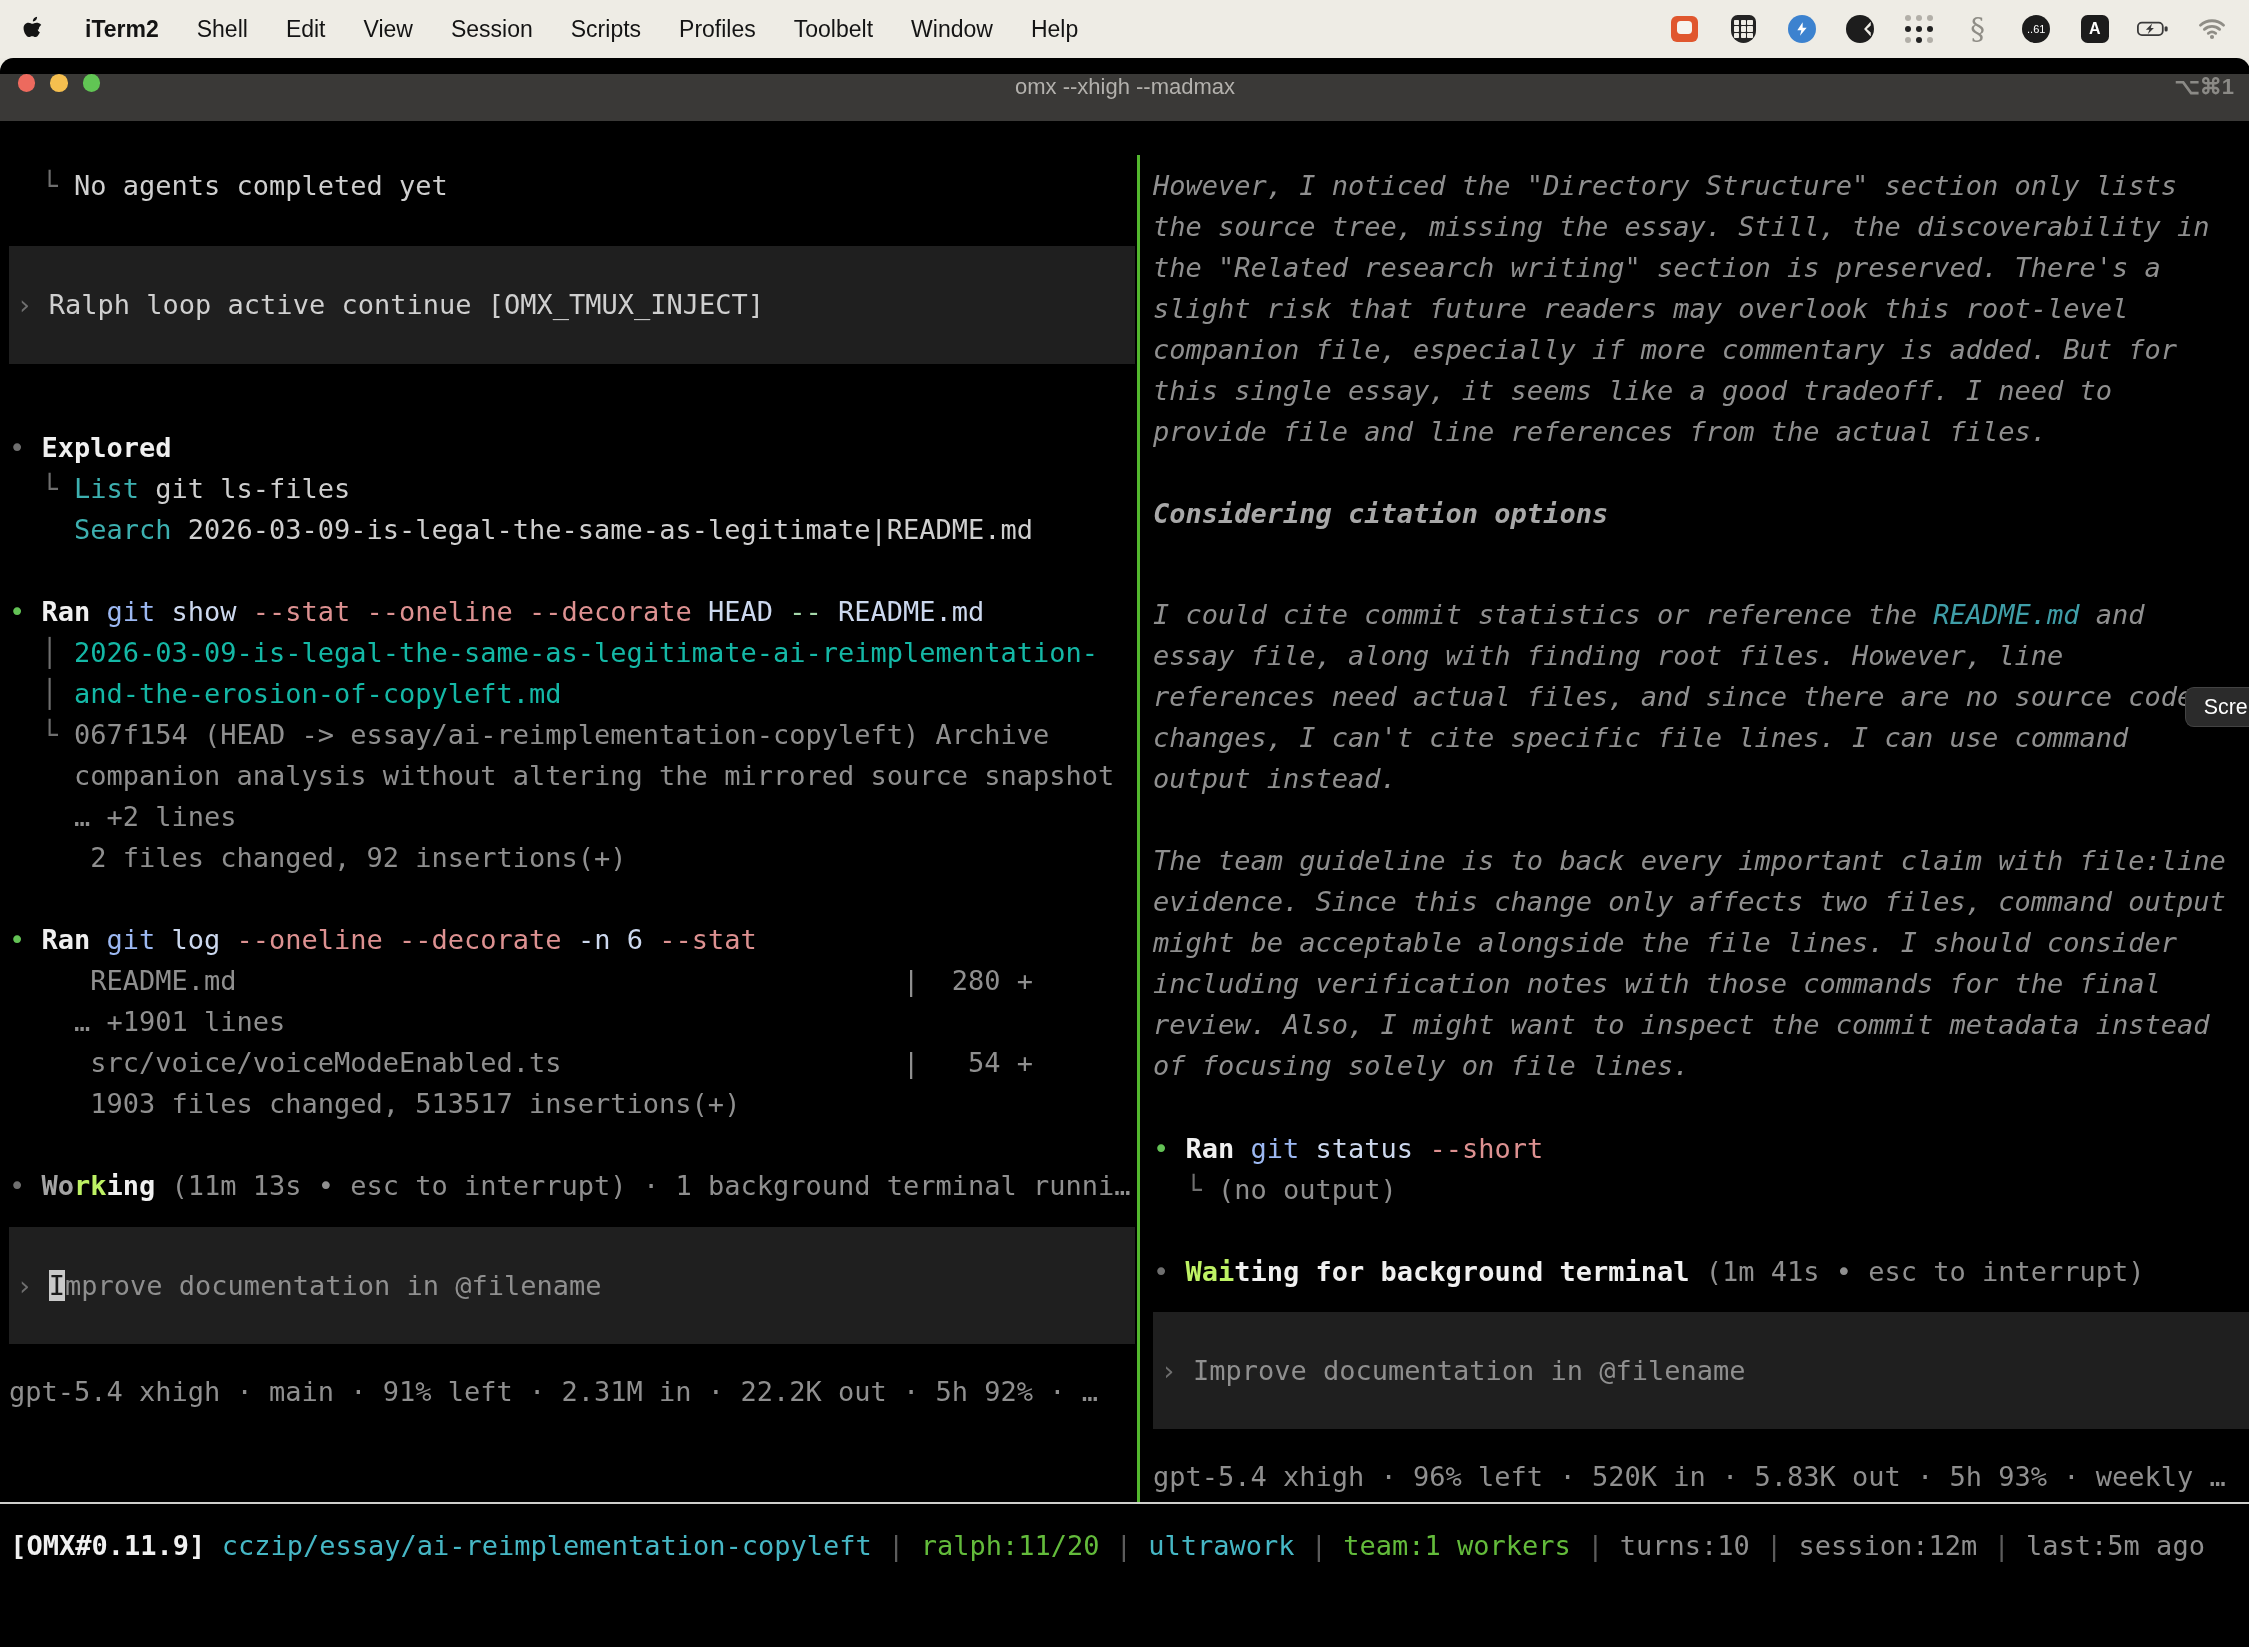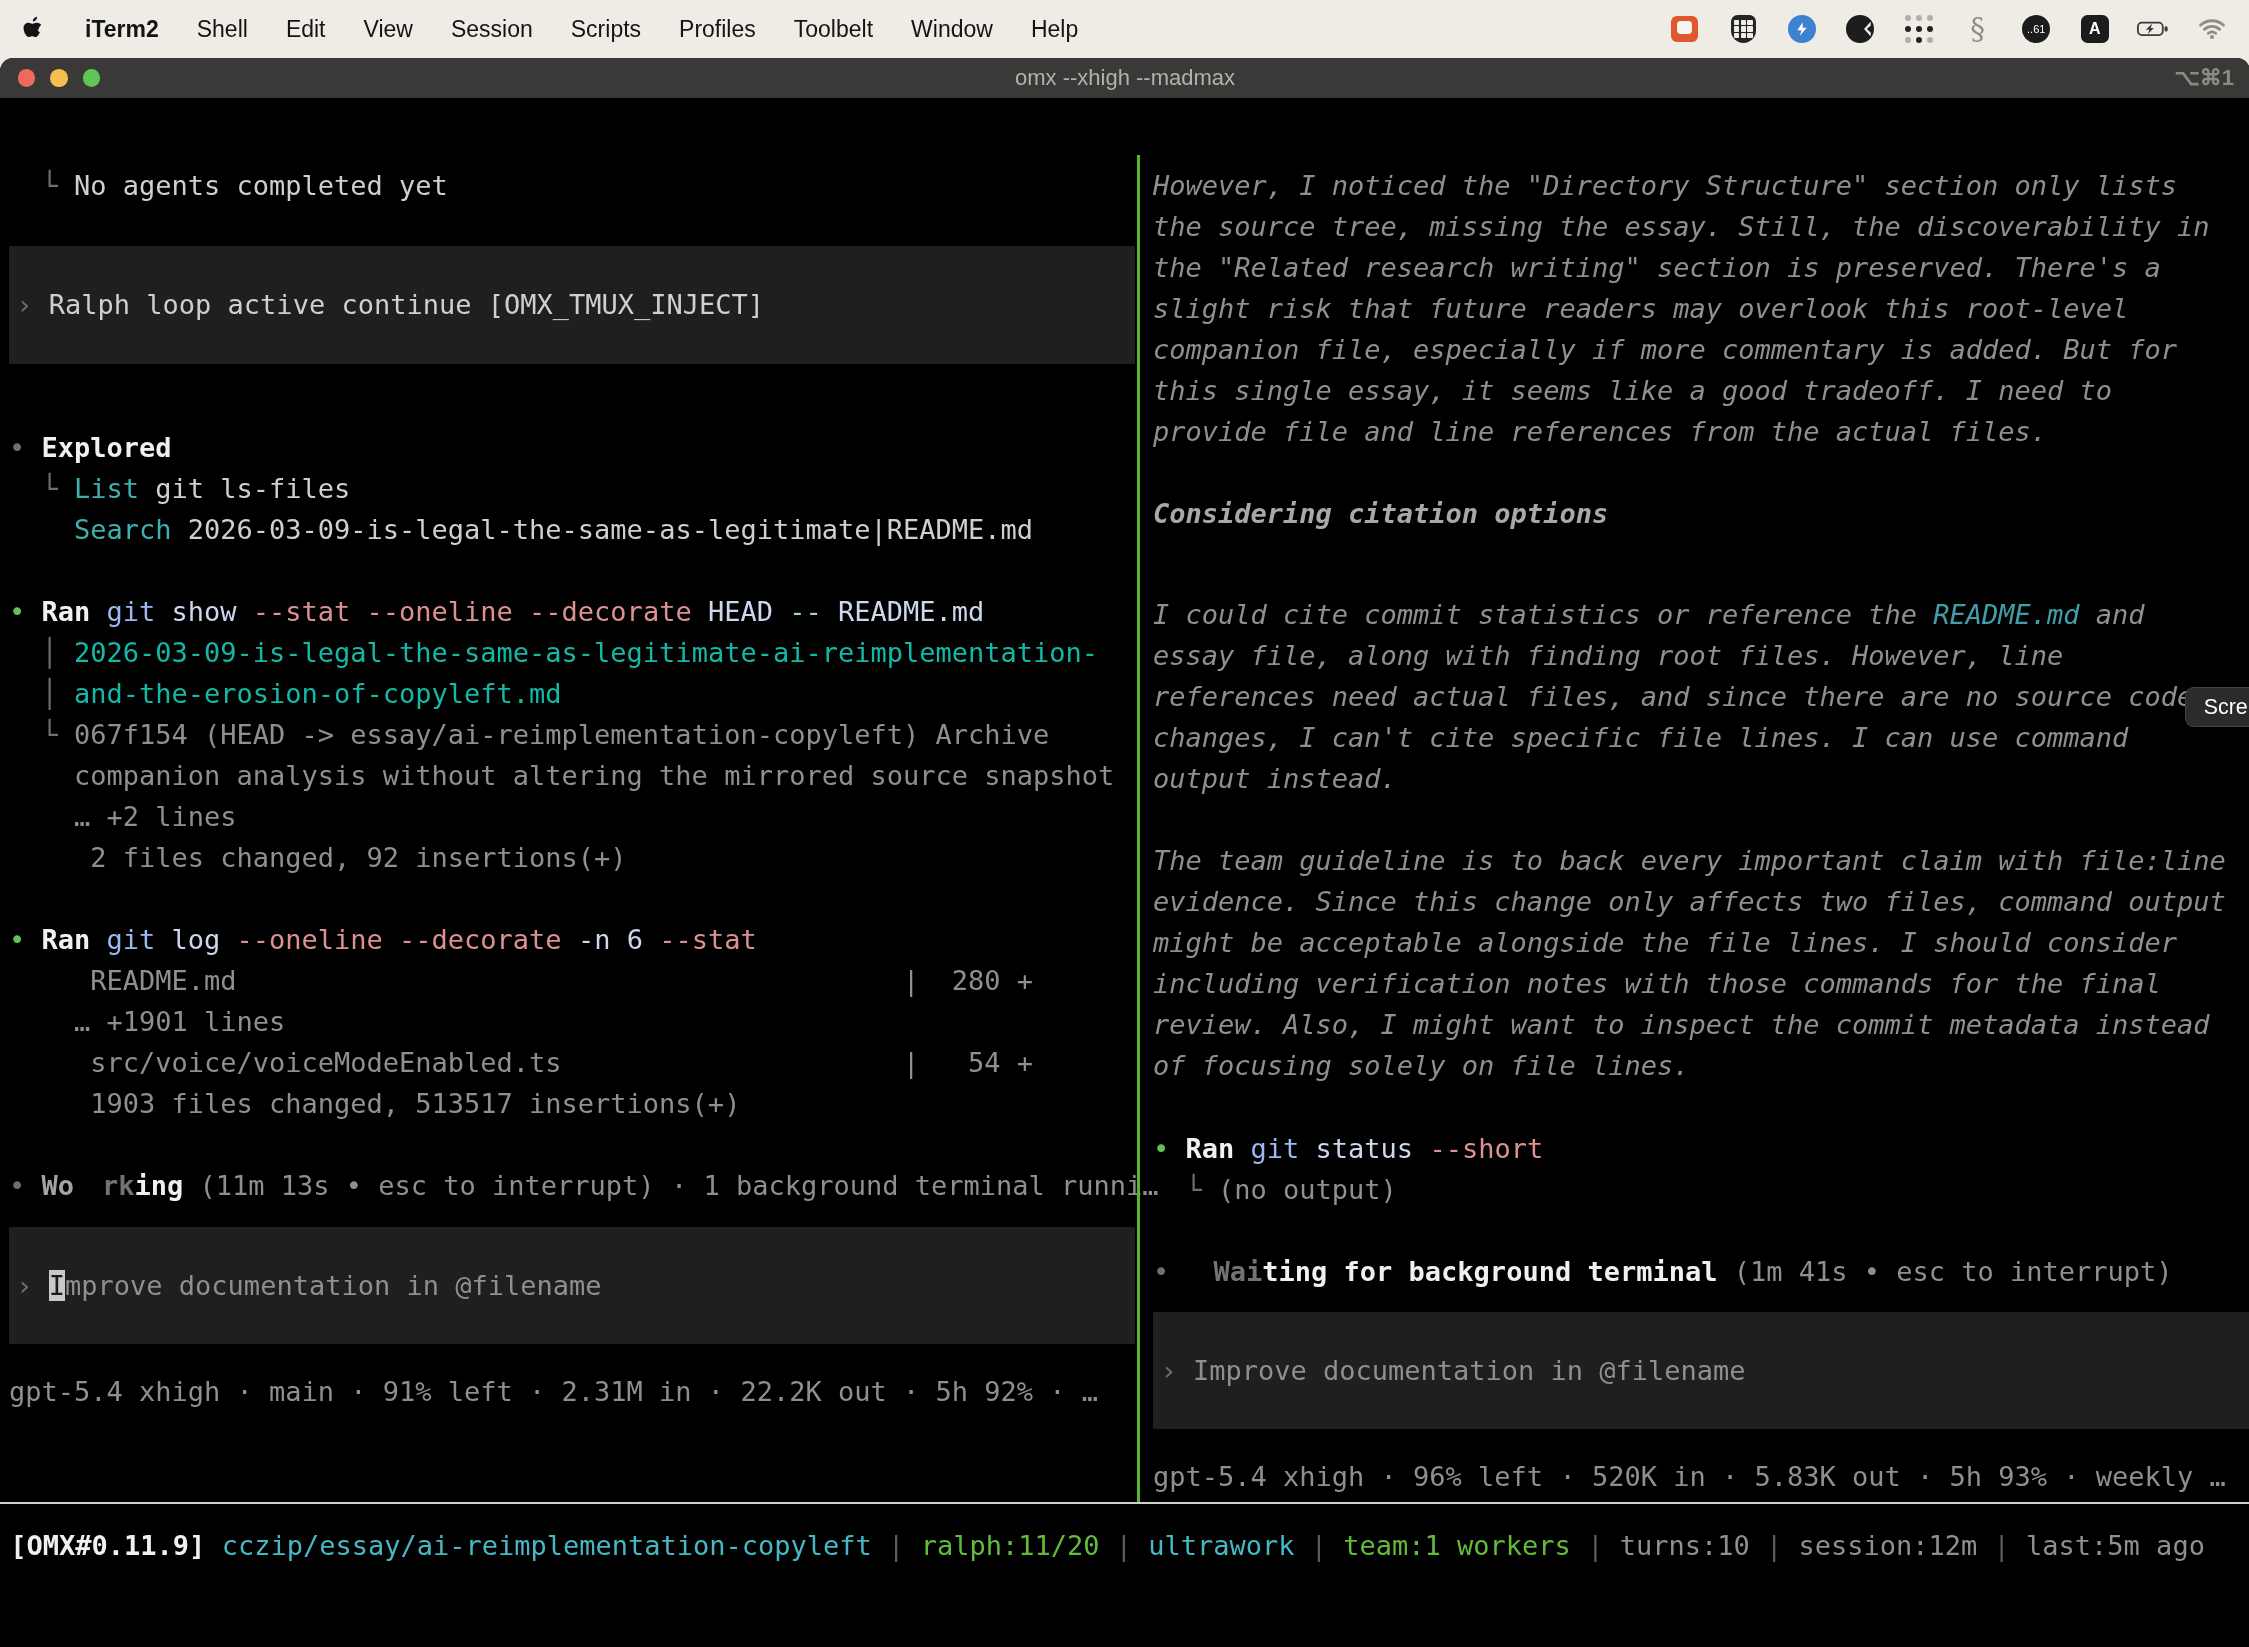--- a/index.html
+++ b/index.html
@@ -38,22 +38,22 @@
   .badge61 { width:28px; height:28px; border-radius:50%; background:#1c1c1c; color:#fff;
     font-size:11px; display:flex; align-items:center; justify-content:center; letter-spacing:0; }
   .a-ic { width:28px; height:28px; border-radius:6.6px; background:#1c1c1c; color:#fff;
     font-size:16px; font-weight:bold; display:flex; align-items:center; justify-content:center; }
   .batt-ic svg { width:38px; height:17.7px; }
   .wifi-ic svg { width:28px; height:22px; }
 
   
   #window { position:absolute; left:0; top:58px; width:2250px; height:1590px;
     background:#000; border-radius:13.3px 13.3px 0 0; overflow:hidden; }
-  #titlebar { position:absolute; left:0; top:0; width:100%; height:40px; background:#3a3937;
-    display:flex; align-items:center; }
+  #titlebar { position:absolute; left:0; top:16px; width:100%; height:47px; background:#3a3937;
+    display:flex; align-items:flex-start; }
   .lights { display:flex; gap:14.8px; margin-left:17.7px; }
   .light { width:17.7px; height:17.7px; border-radius:50%; }
   .light.red { background:#ed6a5e; }
   .light.yellow { background:#f5bf4f; }
   .light.green { background:#61c554; }
   #win-title { position:absolute; left:50%; transform:translateX(-50%); color:#b3b1ad; font-size:22px; }
   #win-shortcut { position:absolute; right:16px; color:#8b8a86; font-size:22px; font-weight:bold; }
 
   
   .term { font-family:"DejaVu Sans Mono", monospace; font-size:27px; }
@@ -75,21 +75,21 @@
   .c-peri  { color:#9cb8f2; }
   .c-lblue { color:#ccd8ee; }
   .c-salmon{ color:#dd9191; }
   .c-mint  { color:#a5d8aa; }
   .c-lav   { color:#14b8a6;text-align:right; }
   .c-gb    { color:#63c255; }
   .c-cyan  { color:#46b7c5; }
   .c-green { color:#63bb3b; }
   .c-pipe  { color:#5c5c5c; }
   .c-shim1 { color:#a3a3a3; font-weight:bold; }
-  .c-shim2 { color:#737373; font-weight:bold;margin-left:28px; }
+  .c-shim2 { color:#bef264; font-weight:bold; }
   .c-ital  { color:#8f8f8f; font-style:italic; }
   .c-bital { color:#a8a8a8; font-style:italic; font-weight:bold; }
   .c-tealital { color:#3f9ea8; font-style:italic; }
   .c-cursor { background:#c9c9c9; color:#1b1b1b; }
 
   #omx-line { position:absolute; left:10.3px; top:1467px; width:2229px; }
 
   #screen-overlay { position:absolute; right:0; top:629px; width:65px; height:40px;
     background:#2b2b2b; border:1.5px solid #434343; border-right:none; border-radius:8.9px 0 0 8.9px;
     color:#fff; font-size:21.4px; display:flex; align-items:center; padding-left:17.7px; z-index:5;

